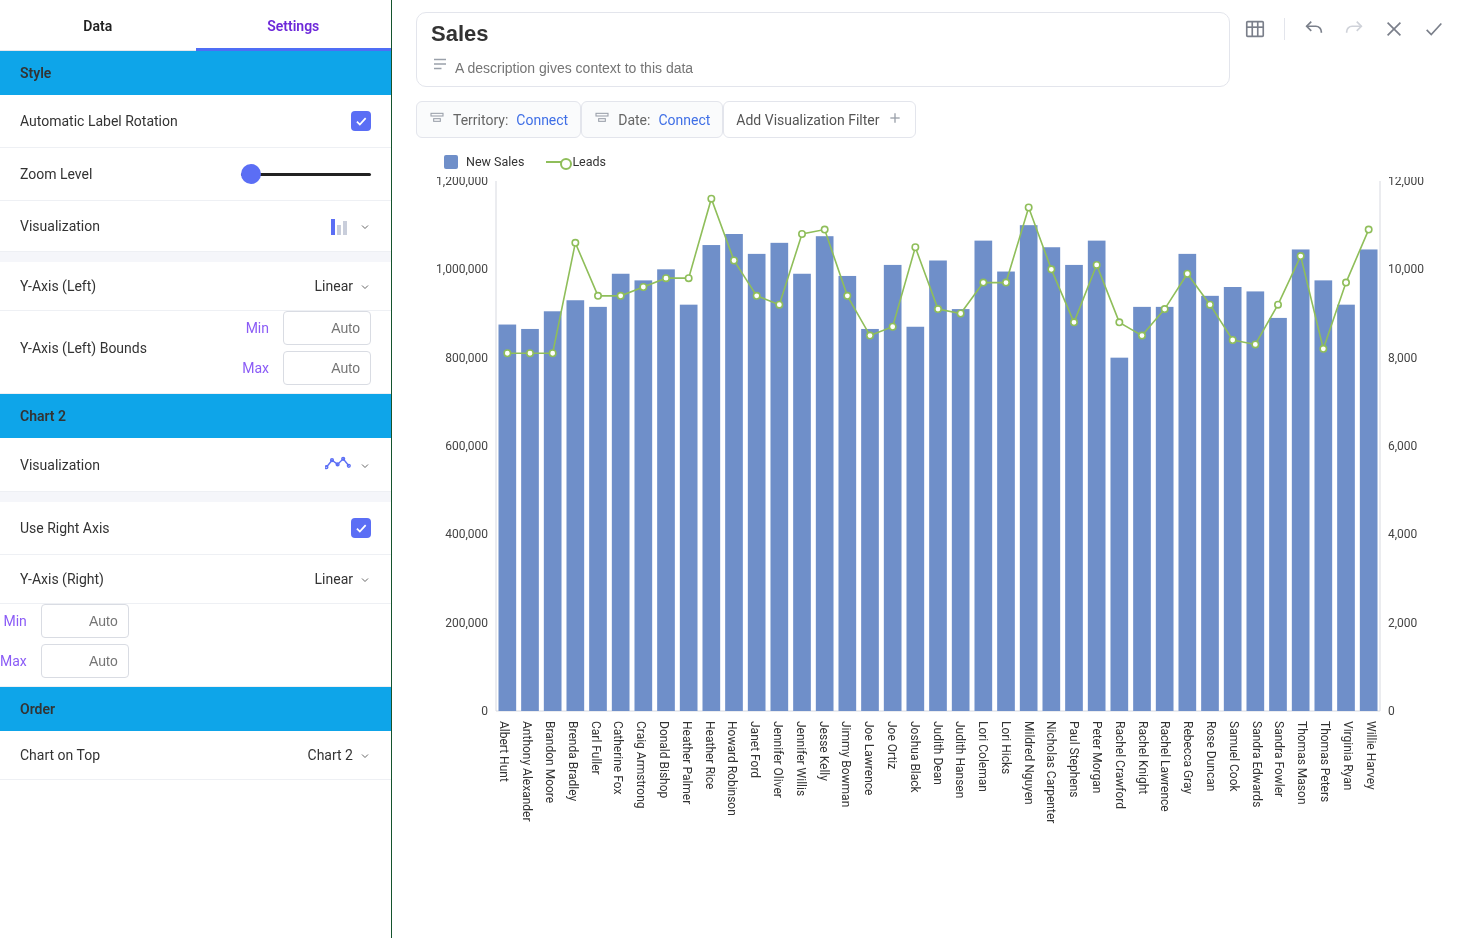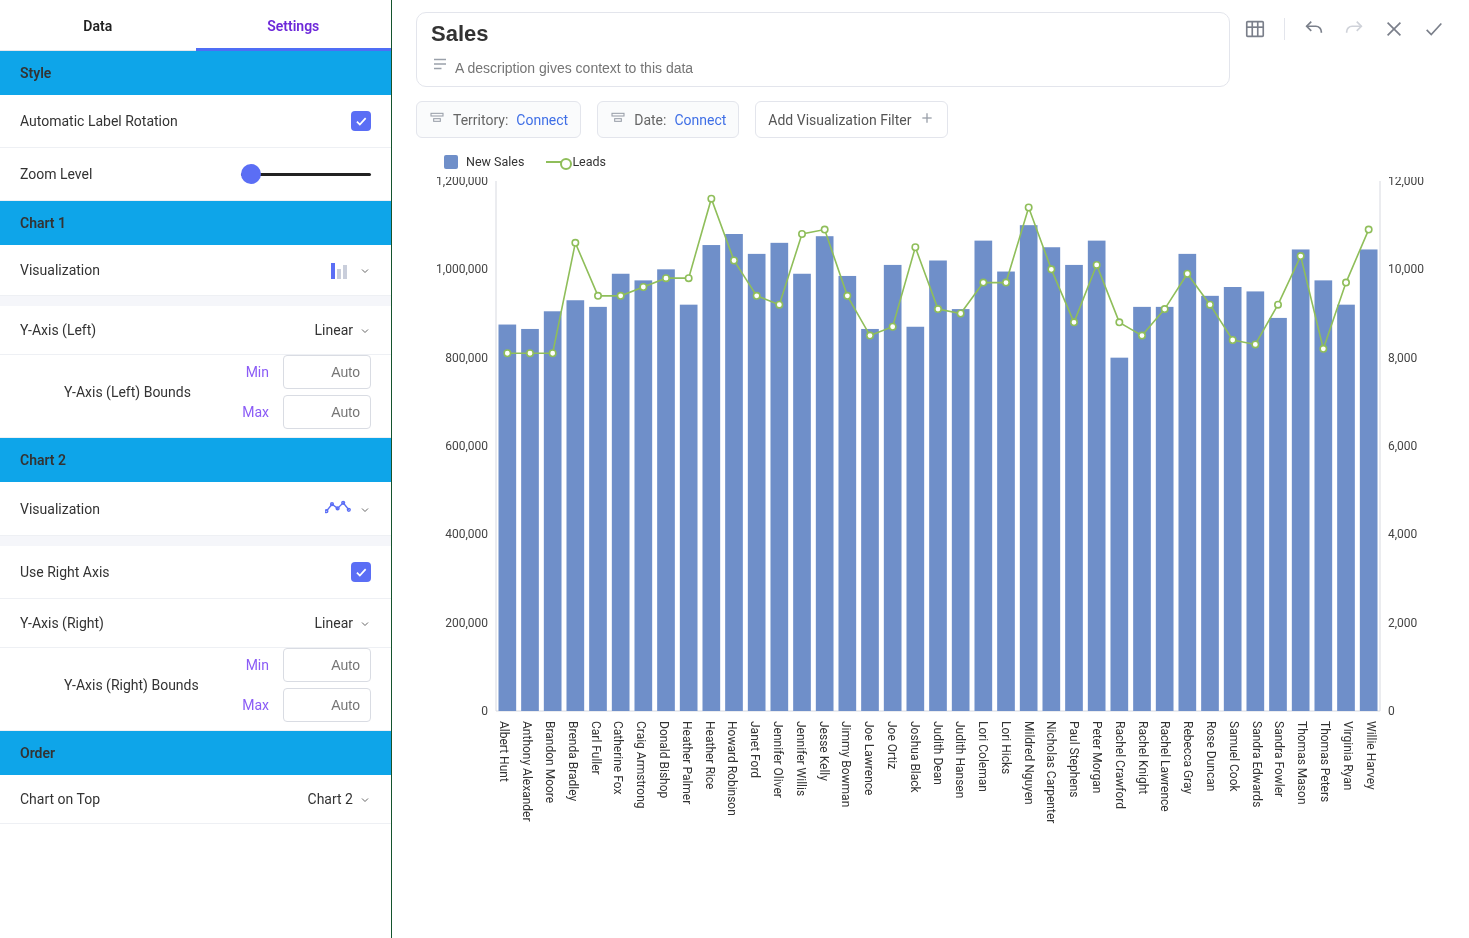--- a/index.html
+++ b/index.html
@@ -12,21 +12,21 @@
   .tab { flex:1; text-align:center; padding:18px 0 16px; font-weight:600; cursor:pointer; color:#222; }
   .tab.active { color:#6d28d9; position:relative; }
   .tab.active::after { content:""; position:absolute; left:0; right:0; bottom:-1px; height:3px; background:#4f6df5; }
   .section-header { background:#0ea5e9; padding:14px 20px; font-weight:600; color:#333; }
   .row { display:flex; align-items:center; justify-content:space-between; padding:16px 20px; border-bottom:1px solid #eef0f4; }
   .row-label { color:#333; }
   .subrow { display:flex; align-items:center; justify-content:flex-end; gap:14px; padding:10px 20px; }
   .subrow .lbl { color:#8b5cf6; }
   .subrow input { width:88px; height:34px; border:1px solid #d9dce3; border-radius:4px; text-align:right; padding:0 10px; font-size:14px; color:#999; }
   .bounds-group { border-bottom:1px solid #eef0f4; padding-bottom:8px; }
-  .bounds-group .title { padding:4px 20px 4px 20px; color:#333;margin-left:44px; }
+  .bounds-group .title { padding:4px 20px 4px 20px; color:#333; }
   .bounds-flex { display:flex; align-items:center; }
   .bounds-flex .title { flex:1; }
   .bounds-right { display:flex; flex-direction:column; gap:6px; padding-right:20px; }
   .bounds-right .subrow { padding:0; }
 
   
   .checkbox { width:20px; height:20px; border-radius:4px; background:#5b6ef5; display:flex; align-items:center; justify-content:center; cursor:pointer; }
   .checkbox svg { width:14px; height:14px; stroke:#fff; stroke-width:3; fill:none; }
 
   
@@ -50,21 +50,21 @@
   .title-bar { display:flex; align-items:flex-start; gap:14px; }
   .title-box { flex:1; border:1px solid #e3e5ec; border-radius:10px; padding:8px 14px 10px; }
   .title-box .title-input { font-size:22px; font-weight:700; color:#333; border:none; outline:none; width:100%; }
   .desc-row { display:flex; align-items:flex-end; gap:6px; margin-top:8px; color:#9aa0aa; }
   .tb-actions { display:flex; align-items:center; gap:18px; padding-top:6px; }
   .tb-icon { width:22px; height:22px; cursor:pointer; color:#7a7f8a; }
   .tb-icon svg { width:22px; height:22px; stroke:currentColor; stroke-width:1.8; fill:none; }
   .tb-icon.disabled { color:#cfd2d9; cursor:default; }
   .tb-sep { width:1px; height:22px; background:#e3e5ec; }
 
-  .filters { display:flex; gap:16px; margin:14px 0 8px; }
+  .filters { display:flex; gap:0; margin:14px 0 8px; }
   .chip { border:1px solid #e3e5ec; border-radius:6px; padding:8px 12px; display:flex; align-items:center; gap:8px; color:#555; background:#fafbfc; }
   .chip .k { color:#666; }
   .chip .v { color:#3f6fe6; cursor:pointer; }
   .chip.add { background:#fff; cursor:pointer; }
   .chip .ficon svg { width:16px; height:16px; stroke:#9aa0aa; stroke-width:1.6; fill:none; }
   .plus-ic svg { width:16px; height:16px; stroke:#9aa0aa; stroke-width:2; fill:none; }
 
   
   .chart-wrap { flex:1; position:relative; }
   .legend { display:flex; gap:22px; padding:8px 0 4px 28px; font-size:12.5px; color:#333; }
@@ -106,21 +106,20 @@
   </div>
 
   <div class="row">
     <span class="row-label">Zoom Level</span>
     <div class="slider">
       <div class="track"></div>
         <div class="thumb"></div>
     </div>
   </div>
 
-  <div class="section-header">Chart 1</div>
 
   <div class="row">
     <span class="row-label">Visualization</span>
     <div class="vis-icon">
       <span class="vis-bar">
         <span class="on" style="height:16px"></span>
           <span style="height:10px"></span>
           <span style="height:14px"></span>
       </span>
       <span class="chev"><svg viewBox="0 0 24 24">
@@ -194,21 +193,20 @@
     <div class="select">
       <span>Linear</span>
       <span class="chev"><svg viewBox="0 0 24 24">
             <polyline points="6 9 12 15 18 9"></polyline>
           </svg></span>
     </div>
   </div>
 
   <div class="bounds-group">
     <div class="bounds-flex">
-      <div class="title">Y-Axis (Right) Bounds</div>
       <div class="bounds-right">
         <div class="subrow">
           <span class="lbl">Min</span>
           <input placeholder="Auto" style="">
         </div>
         <div class="subrow">
           <span class="lbl">Max</span>
           <input placeholder="Auto" style="">
         </div>
       </div>

